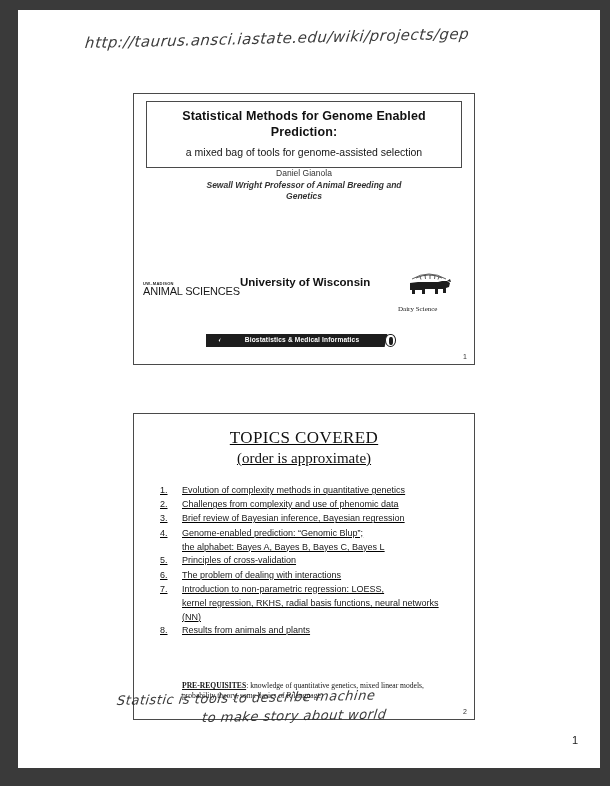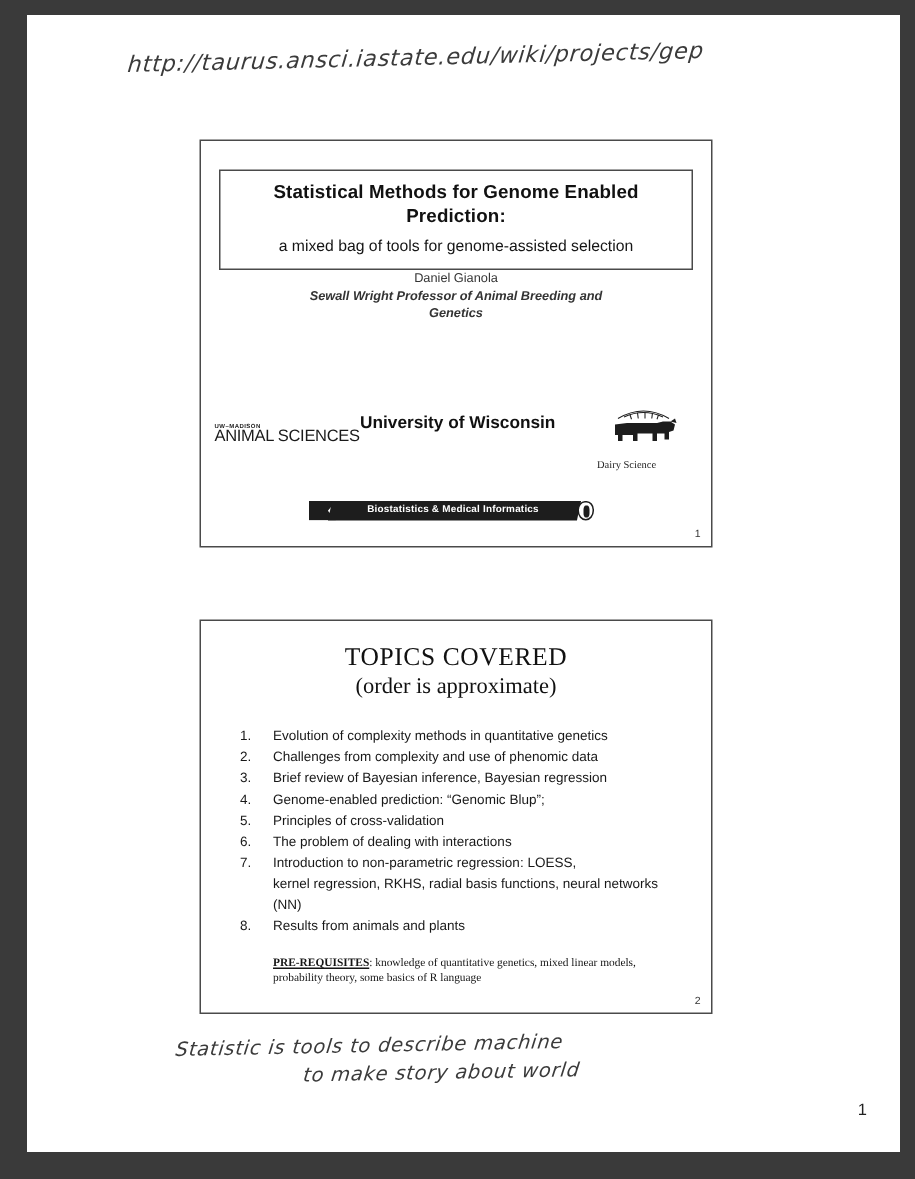--- a/index.html
+++ b/index.html
@@ -45,31 +45,31 @@
     transform:rotate(-1.1deg) skewX(-8deg);
   }
 
   
   .slide{
     position:absolute;
     background:#fff;
     border:1.5px solid #4a4a4a;
   }
   #slide-1{ left:115px; top:83px; width:342px; height:272px; }
-  #slide-2{ left:115px; top:403px; width:342px; height:263px; }
+  #slide-2{ left:115px; top:403px; width:342px; height:307px;text-decoration:underline; }
 
   .slide-page-no{
     position:absolute;
     right:7px; bottom:4px;
     font-size:7px; color:#333;
   }
 
   
   .title-box{
-    margin:19px 12px 0 12px;
+    margin:7px 12px 0 12px;
     border:1.5px solid #4a4a4a;
     padding:7px 6px 8px 6px;
     text-align:center;
   }
   .title-main{
     font-size:12.5px; font-weight:bold; color:#111;
     line-height:1.25; letter-spacing:.1px;
   }
   .title-sub{
     font-size:10.5px; color:#151515;
@@ -287,20 +287,21 @@
           <span class="topic-text">Challenges from complexity and use of phenomic data</span>
         </div>
         <div class="topic-row">
           <span class="topic-num">3.</span>
           <span class="topic-text">Brief review of Bayesian inference, Bayesian regression</span>
         </div>
         <div class="topic-row">
           <span class="topic-num">4.</span>
           <span class="topic-text">Genome-enabled prediction: “Genomic Blup”;</span>
         </div>
+        <div class="topic-cont">the alphabet: Bayes A, Bayes B, Bayes C, Bayes L</div>
         <div class="topic-row">
           <span class="topic-num">5.</span>
           <span class="topic-text">Principles of cross-validation</span>
         </div>
         <div class="topic-row">
           <span class="topic-num">6.</span>
           <span class="topic-text">The problem of dealing with interactions</span>
         </div>
         <div class="topic-row">
           <span class="topic-num">7.</span>

